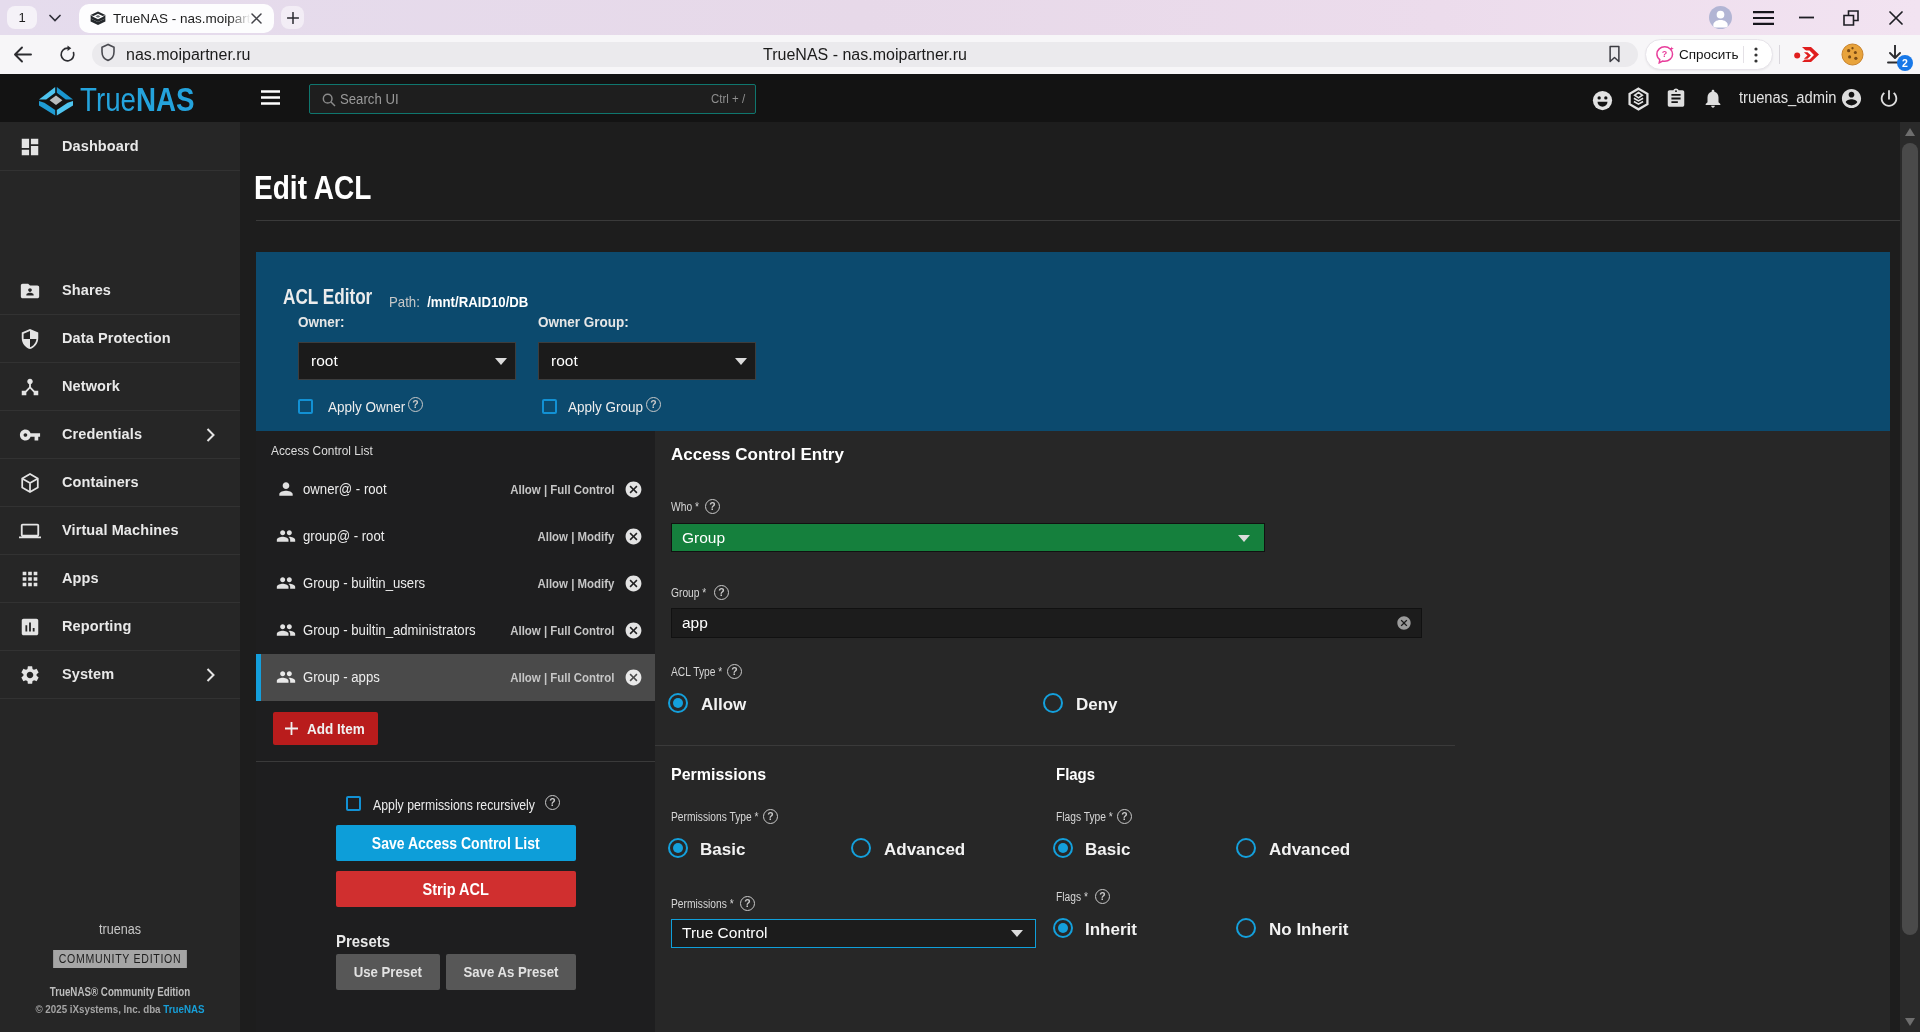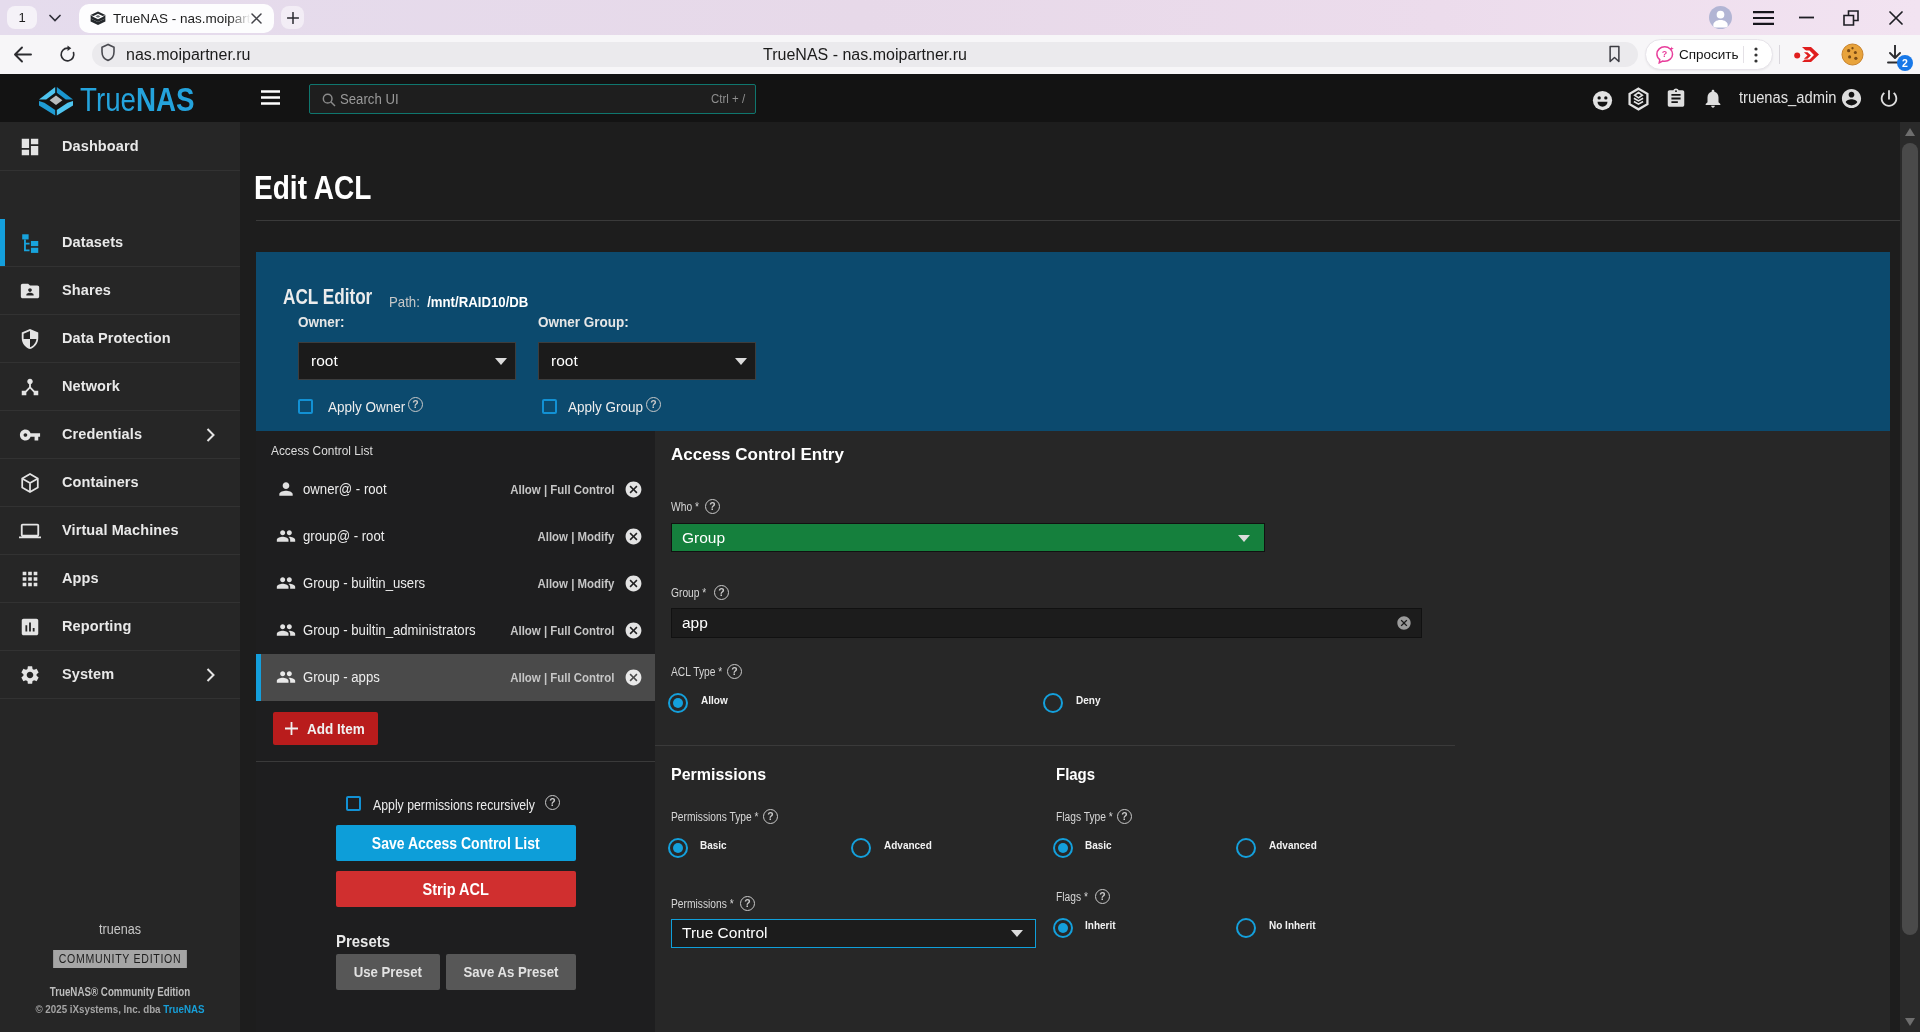--- a/index.html
+++ b/index.html
@@ -44,21 +44,21 @@
 #cardtop{position:absolute;left:16px;top:130px;width:1634px;height:179px;background:#0c4a6e}
 #leftcol{position:absolute;left:16px;top:309px;width:399px;height:601px;background:#1e1e1f}
 #rightcol{position:absolute;left:415px;top:309px;width:1235px;height:601px;background:#272727}
 .seltext{position:absolute;left:12px;top:0;font-size:15.5px;color:#fff}
 .arrow{position:absolute;width:0;height:0;border-left:6.5px solid transparent;border-right:6.5px solid transparent;border-top:7px solid #dcdcdc}
 .cb{position:absolute;width:15px;height:15px;border:2px solid #1291d4;border-radius:2px;background:transparent}
 .help{position:absolute;width:15px;height:15px;border-radius:50%;border:1.5px solid #c9c9c9;color:#c9c9c9;
  font-size:10.5px;font-weight:bold;text-align:center;line-height:12.5px}
 .radio{position:absolute;width:20px;height:20px;border-radius:50%;border:2.5px solid #14a0dc}
 .radio.on::after{content:"";position:absolute;left:2.5px;top:2.5px;width:10px;height:10px;border-radius:50%;background:#14a0dc}
-.rlab{position:absolute;font-size:10px;font-weight:bold;color:#f2f2f2}
+.rlab{position:absolute;font-size:17px;font-weight:bold;color:#f2f2f2}
 .flab{position:absolute;font-size:12.5px;color:#d6d6d6;transform:scaleX(.82);transform-origin:0 0;white-space:nowrap}
 .cblab{transform:scaleX(.9);transform-origin:0 0;white-space:nowrap}
 .btn{position:absolute;font-weight:bold;text-align:center;color:#fff;border-radius:2px}
 .row{position:absolute;left:0;width:399px;height:47px}
 .row .nm{position:absolute;left:47px;top:0;height:47px;line-height:47px;font-size:14px;color:#ededed;transform:scaleX(.94);transform-origin:0 50%;white-space:nowrap}
 .row .pr{position:absolute;right:41px;top:0;height:47px;line-height:47px;font-size:13px;font-weight:bold;color:#c6c6c6;transform:scaleX(.88);transform-origin:100% 50%;white-space:nowrap}
 .row svg.ppl{position:absolute;left:20px;top:13px}
 .row svg.xbtn{position:absolute;left:368px;top:14px}
 #scroll{position:absolute;left:1900px;top:122px;width:20px;height:910px;background:#2a2a2a}
 #thumb{position:absolute;left:2px;top:21px;width:16px;height:792px;border-radius:8px;background:#4a4a4a}
@@ -214,30 +214,20 @@
         <path d="M13 3h-2v10h2V3zm4.83 2.17l-1.42 1.42C17.99 7.86 19 9.81 19 12c0 3.87-3.13 7-7 7s-7-3.13-7-7c0-2.19 1.01-4.14 2.58-5.42L6.17 5.17C4.23 6.82 3 9.26 3 12c0 4.97 4.03 9 9 9s9-4.03 9-9c0-2.74-1.23-5.18-3.17-6.83z" fill="#dedede"></path>
       </svg>
 </div>
 
 <div id="side">
  <div class="si" style="top:1px">
         <svg width="22" height="22" viewBox="0 0 24 24">
           <path d="M3 13h8V3H3v10zm0 8h8v-6H3v6zm10 0h8V11h-8v10zm0-18v6h8V3h-8z" fill="#e4e4e4"></path>
         </svg>
         <div class="lab">Dashboard</div>
-      </div>
- <div class="si" style="top:97px">
-        <div id="sel-bar"></div>
-        <svg width="22" height="22" viewBox="0 0 24 24">
-          <rect x="3.5" y="2.5" width="7" height="5.6" fill="#18a3dc"></rect>
-          <rect x="13" y="9.8" width="8" height="5.6" fill="#18a3dc"></rect>
-          <rect x="13" y="17.2" width="8" height="5.6" fill="#18a3dc"></rect>
-          <path d="M6.5 8.1v12h5M6.5 12.6h5" fill="none" stroke="#18a3dc" stroke-width="2"></path>
-        </svg>
-        <div class="lab">Datasets</div>
       </div>
  <div class="si" style="top:145px">
         <svg width="22" height="22" viewBox="0 0 24 24">
           <path d="M20 6h-8l-2-2H4c-1.1 0-2 .9-2 2v12c0 1.1.9 2 2 2h16c1.1 0 2-.9 2-2V8c0-1.1-.9-2-2-2zm-8 3c1.1 0 2 .9 2 2s-.9 2-2 2-2-.9-2-2 .9-2 2-2zm4 8H8v-1c0-1.33 2.67-2 4-2s4 .67 4 2v1z" fill="#e4e4e4"></path>
         </svg>
         <div class="lab">Shares</div>
       </div>
  <div class="si" style="top:193px">
         <svg width="22" height="22" viewBox="0 0 24 24">
           <path d="M12 1L3 5v6c0 5.55 3.84 10.74 9 12 5.16-1.26 9-6.45 9-12V5l-9-4zm0 10.99h7c-.53 4.12-3.28 7.79-7 8.94V12H5V6.3l7-3.11v8.8z" fill="#e4e4e4"></path>

